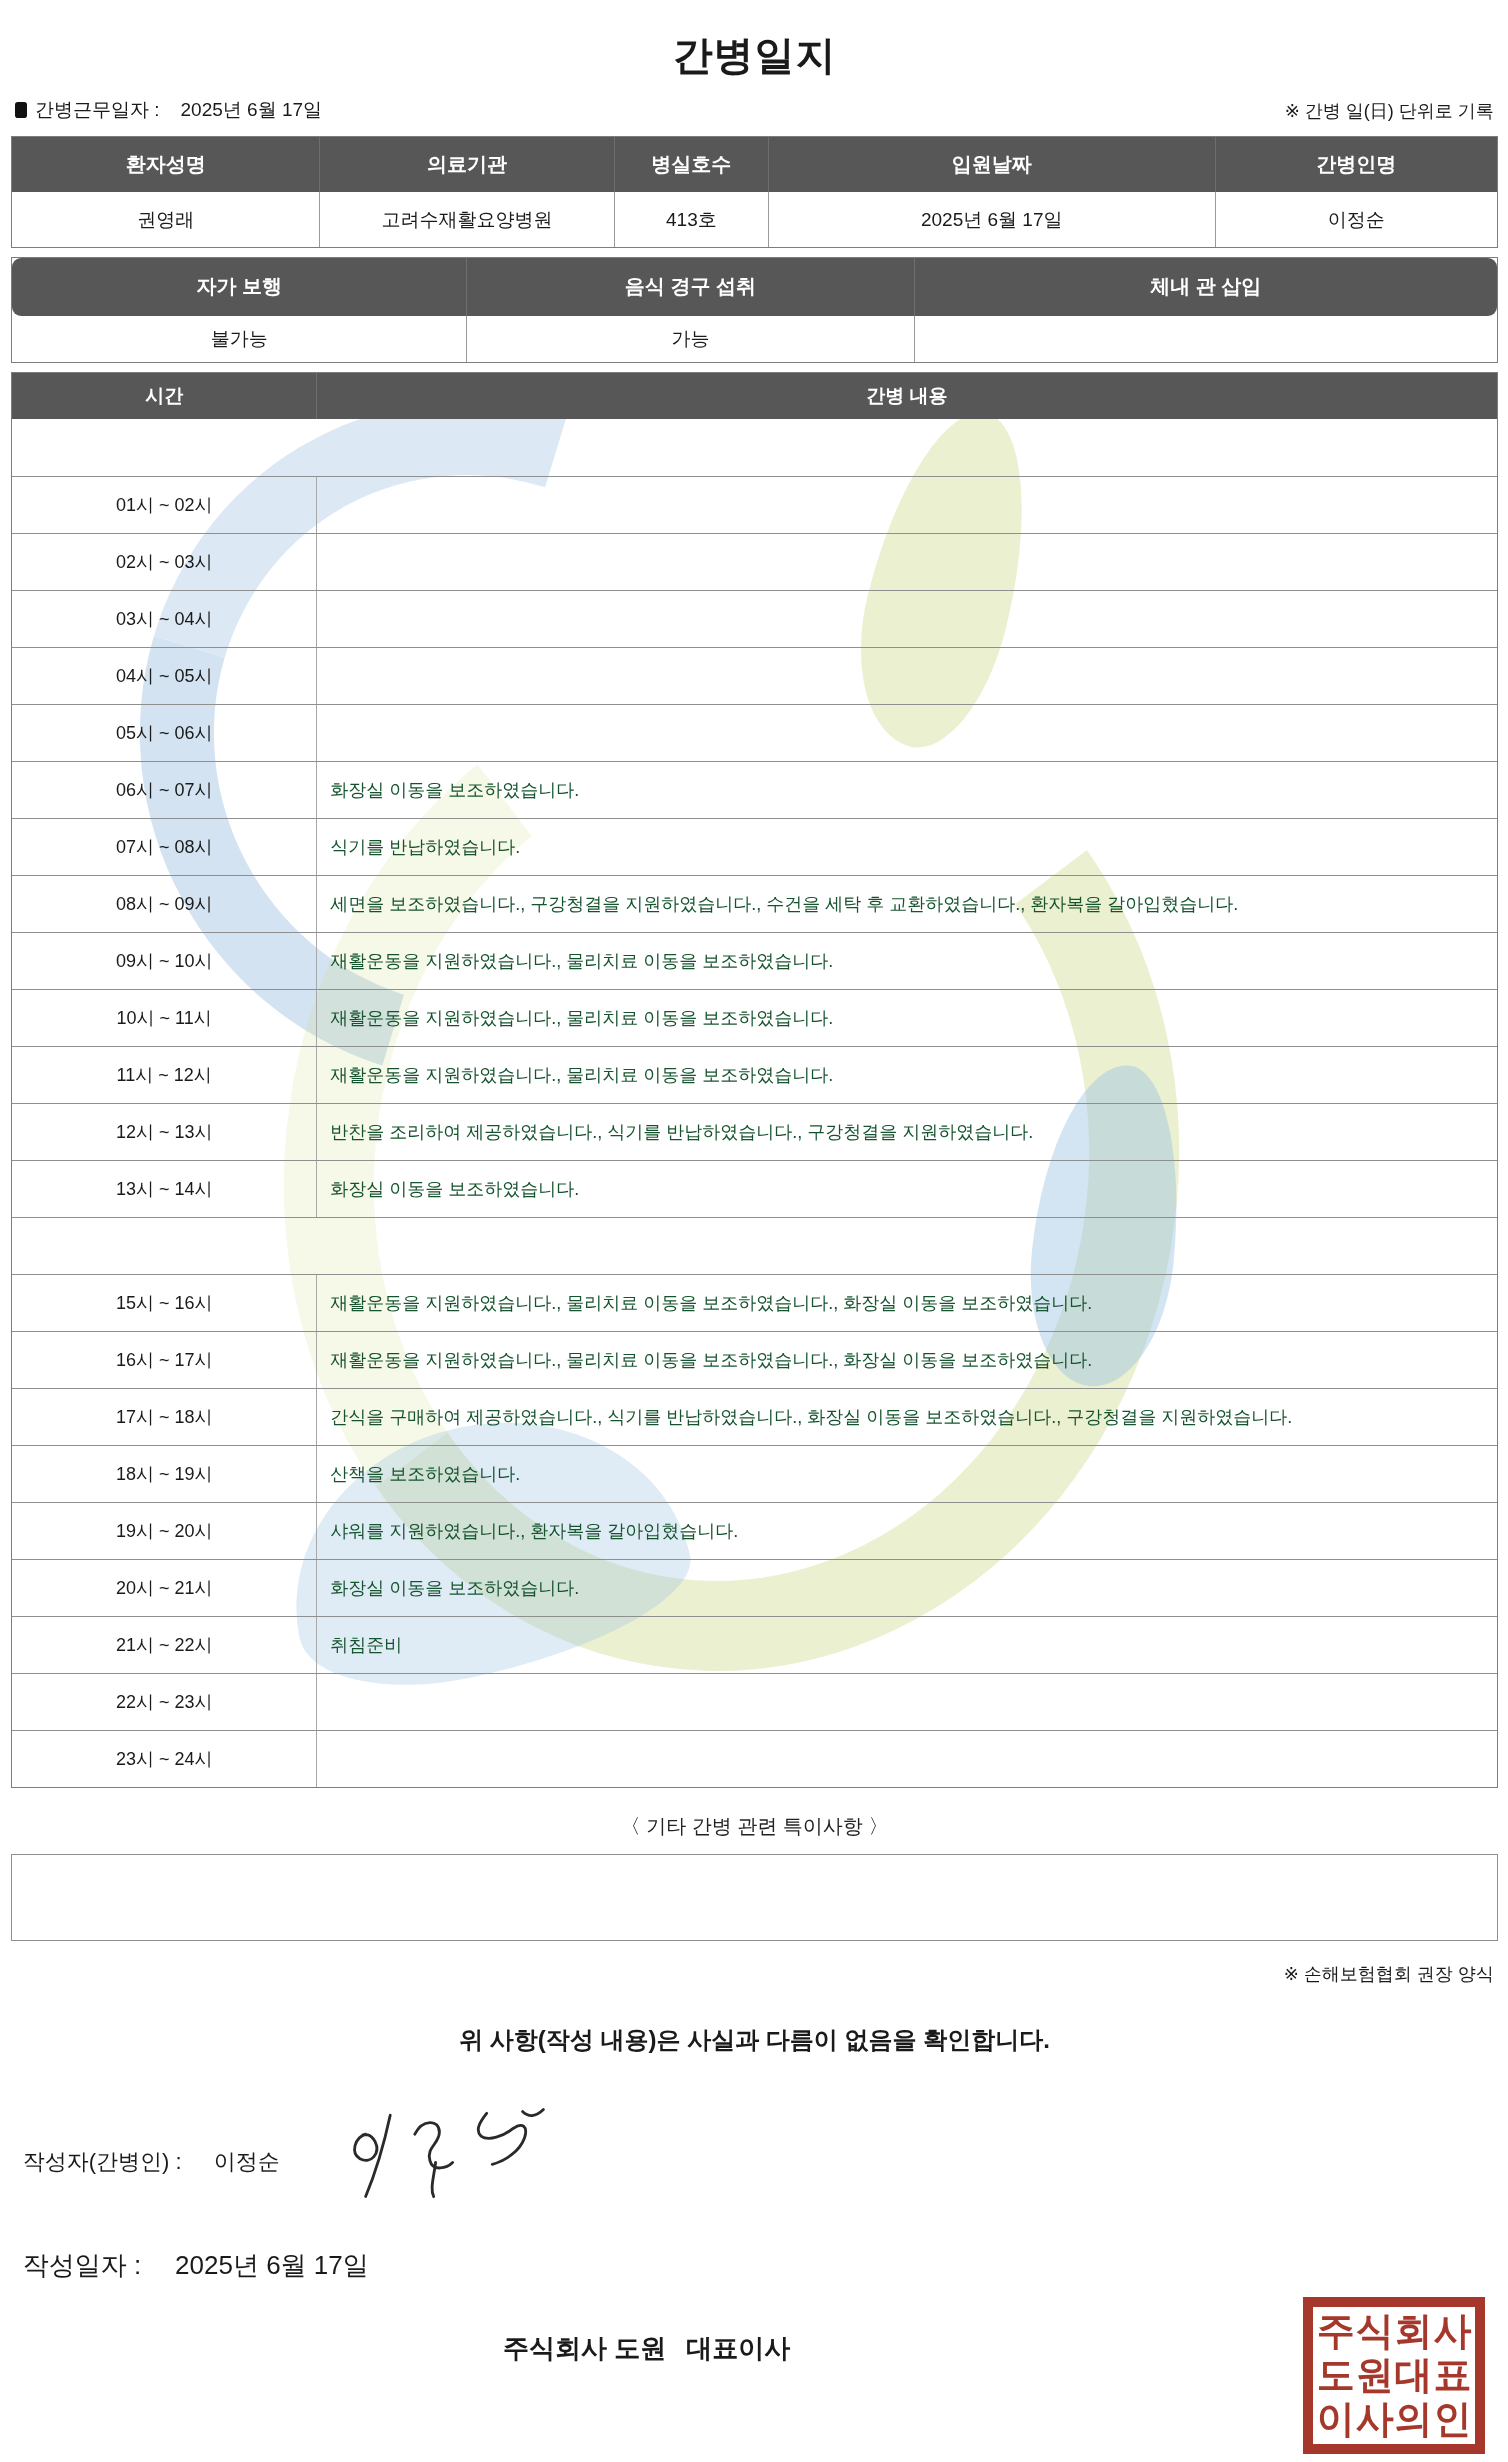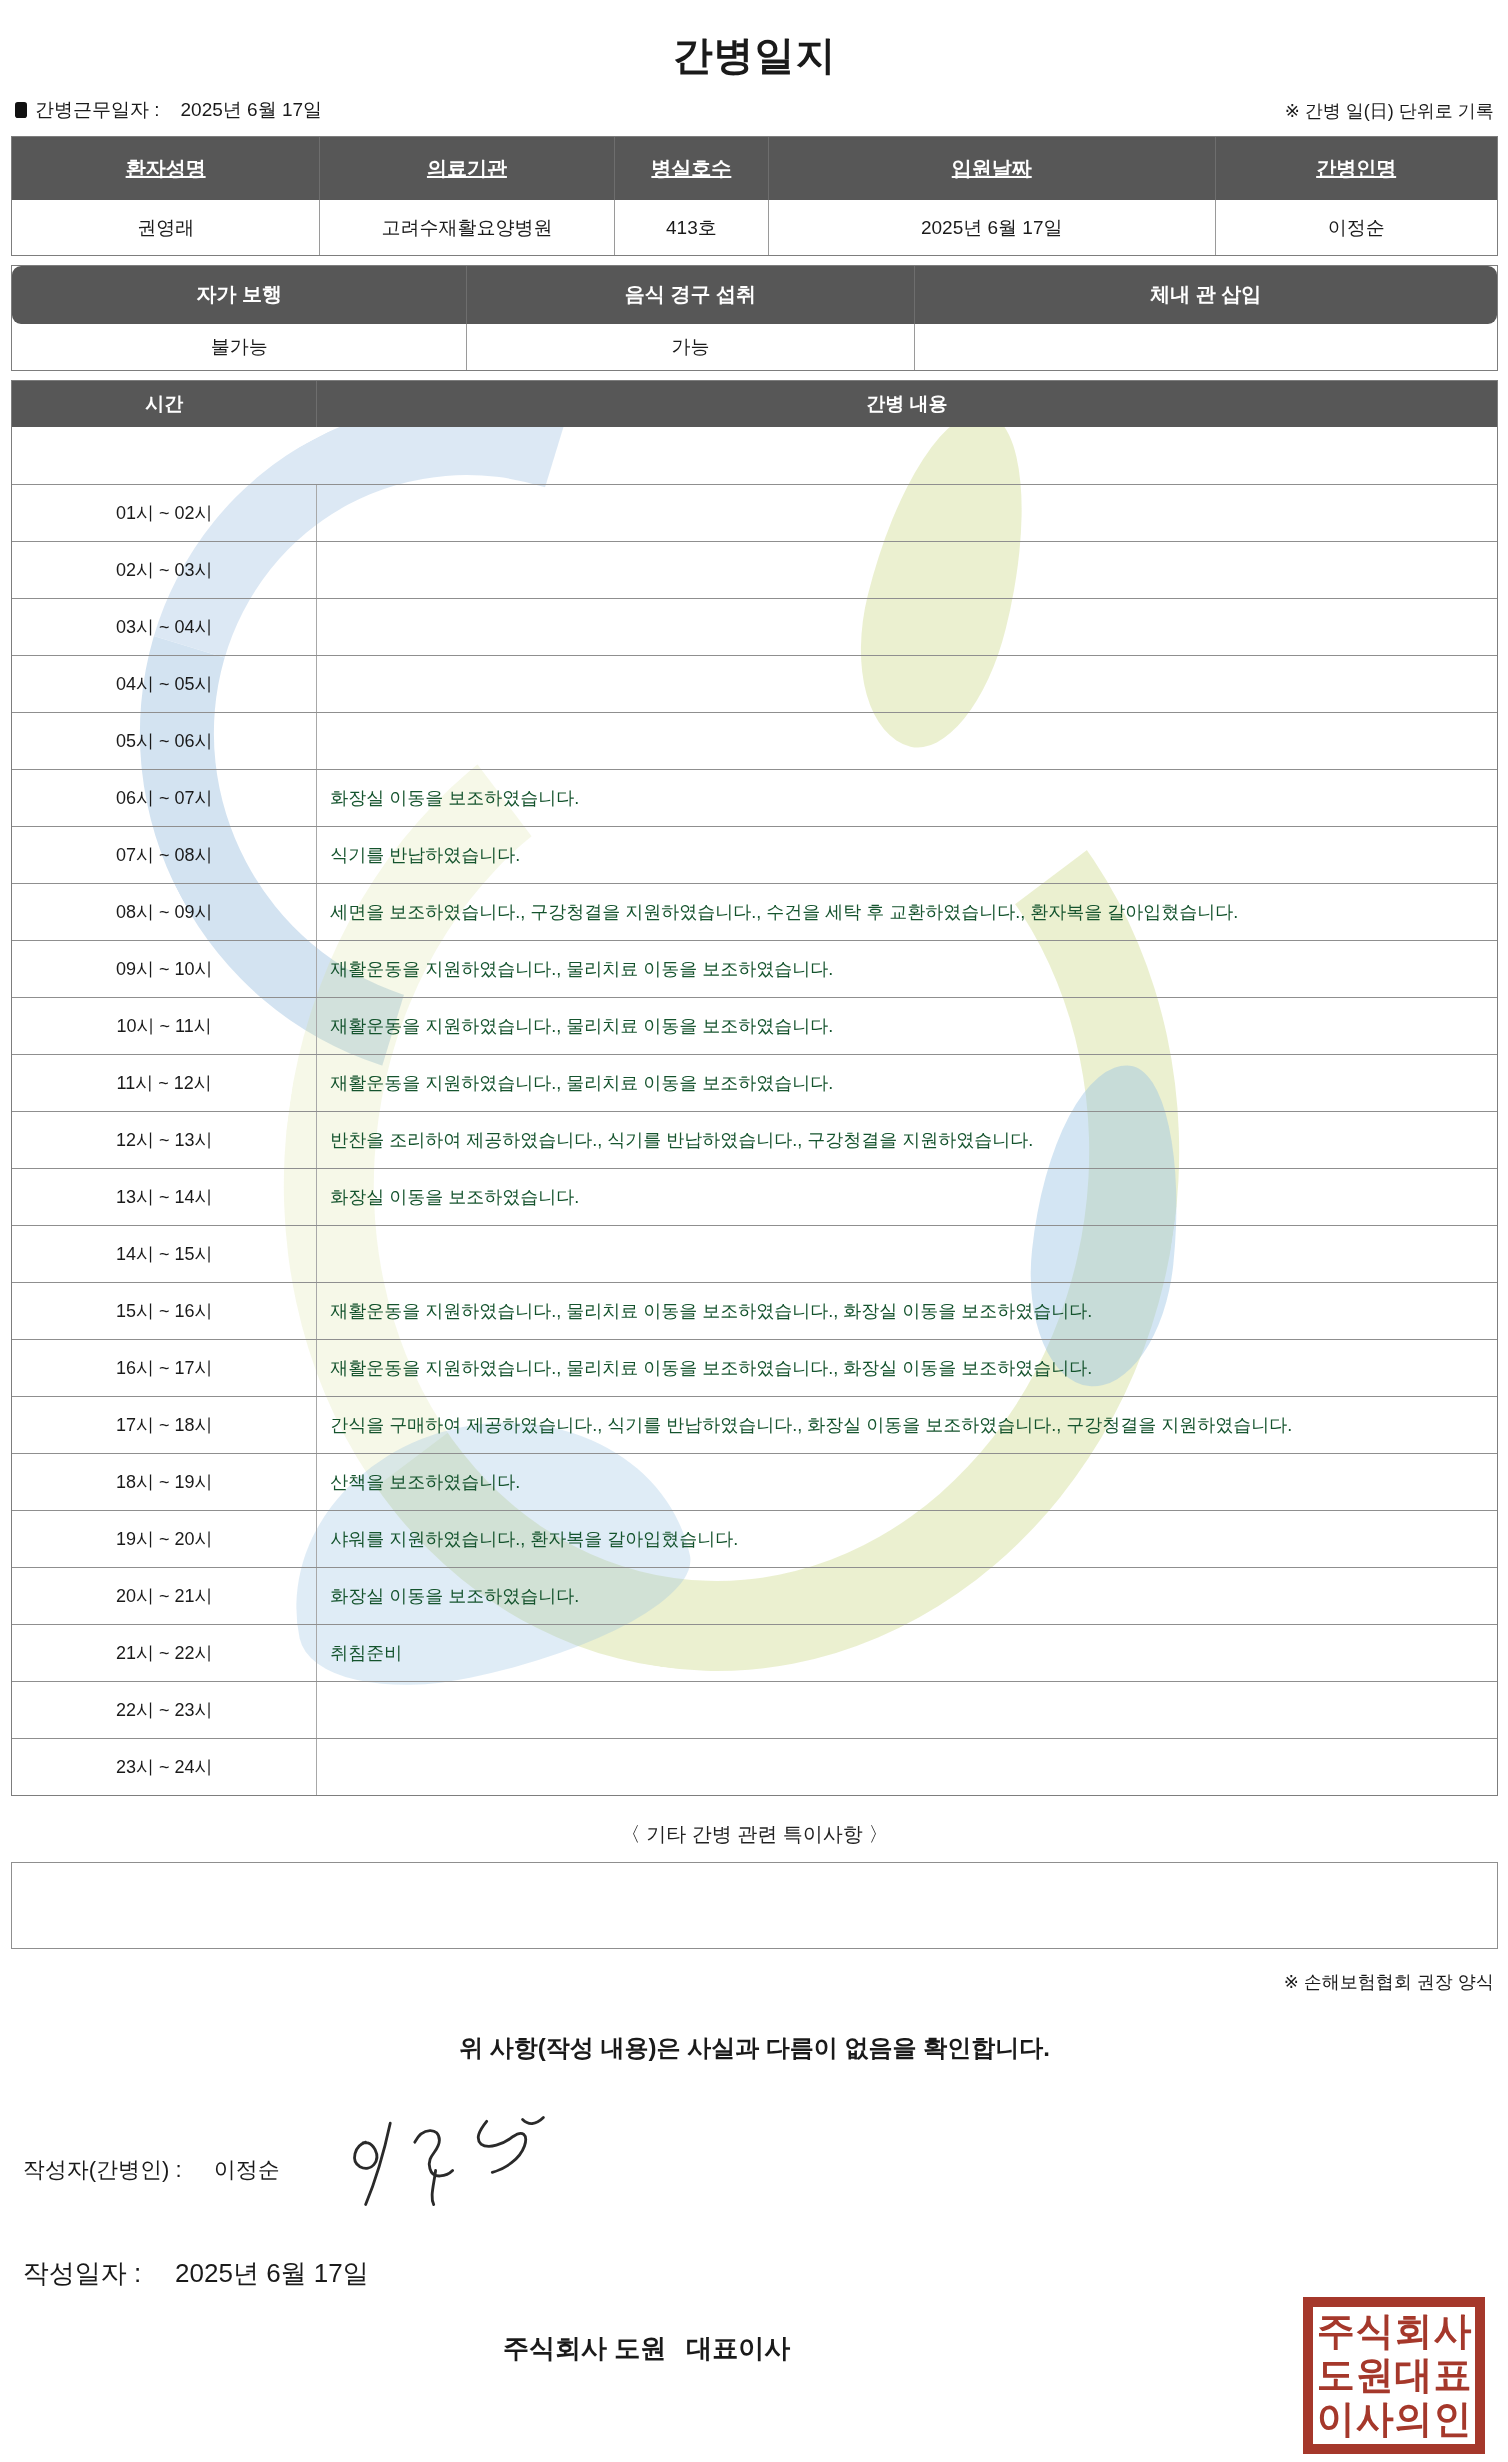--- a/index.html
+++ b/index.html
@@ -44,21 +44,21 @@
   .hdr-row > div { display:flex; align-items:center; justify-content:center;
     border-right:0.9px solid #6e6e6e; }
   .hdr-row > div:last-child { border-right:none; }
   .val-row { display:grid; background:transparent; font-size:19px; }
   .val-row > div { display:flex; align-items:center; justify-content:center;
     border-right:0.9px solid #9a9a9a; background:#ffffff; }
   .val-row > div:last-child { border-right:none; }
 
   .patient { margin-top:13.3px; }
   .patient .hdr-row, .patient .val-row { grid-template-columns:324fr 311fr 162fr 471fr 296fr; }
-  .patient .hdr-row { height:63px;text-decoration:underline; }
+  .patient .hdr-row { height:55px; }
   .patient .val-row { height:55px; }
 
   .condition { margin-top:8.5px; }
   .condition .hdr-row, .condition .val-row { grid-template-columns:479fr 472fr 613fr; }
   .condition .hdr-row { height:58px;border-radius:9px; }
   .condition .val-row { height:46px; }
 
   .care { margin-top:9.5px; }
   .care .hdr-row { grid-template-columns:321fr 1243fr; height:46px; font-size:19px; }
   .care-row { display:grid; grid-template-columns:321fr 1243fr; height:57px;
@@ -201,21 +201,20 @@
       </div>
       <div class="care-row">
         <div class="time-cell">12시 ~ 13시</div>
         <div class="content-cell">반찬을 조리하여 제공하였습니다., 식기를 반납하였습니다., 구강청결을 지원하였습니다.</div>
       </div>
       <div class="care-row">
         <div class="time-cell">13시 ~ 14시</div>
         <div class="content-cell">화장실 이동을 보조하였습니다.</div>
       </div>
       <div class="care-row">
-        <div class="time-cell">14시 ~ 15시</div>
         <div class="content-cell"></div>
       </div>
       <div class="care-row">
         <div class="time-cell">15시 ~ 16시</div>
         <div class="content-cell">재활운동을 지원하였습니다., 물리치료 이동을 보조하였습니다., 화장실 이동을 보조하였습니다.</div>
       </div>
       <div class="care-row">
         <div class="time-cell">16시 ~ 17시</div>
         <div class="content-cell">재활운동을 지원하였습니다., 물리치료 이동을 보조하였습니다., 화장실 이동을 보조하였습니다.</div>
       </div>

